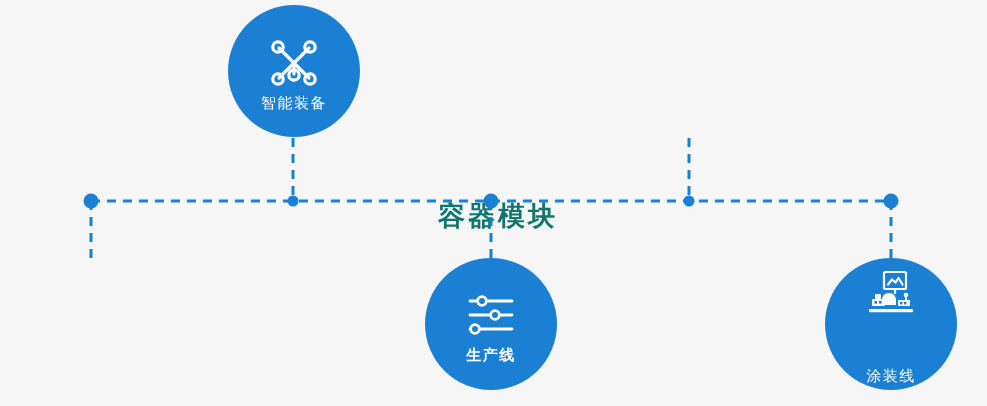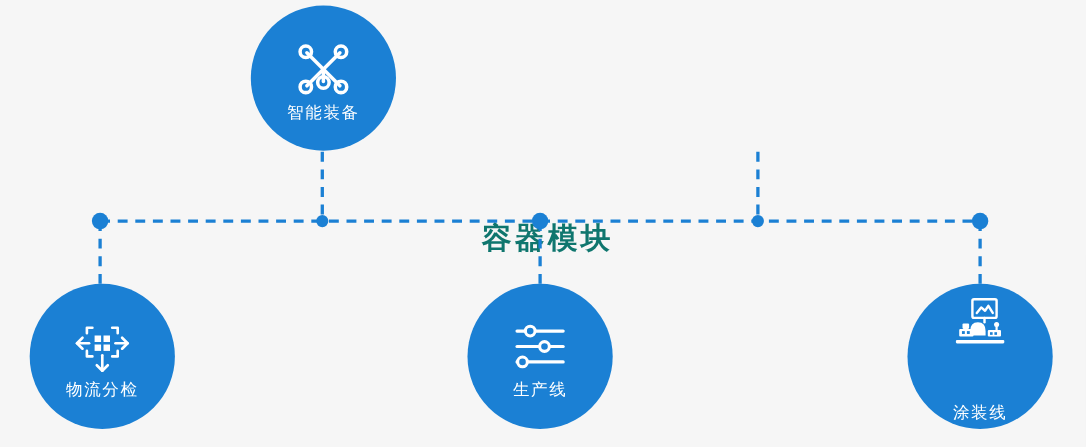--- a/index.html
+++ b/index.html
@@ -61,21 +61,21 @@
     letter-spacing: 1.5px;
     line-height: 1;
     white-space: nowrap;
     text-align: center;
   }
   
   .n-smart  { left: 228px; top: 5px;   width: 132px; height: 132px; }
   .n-ware   { left: 627px; top: 5px;   width: 132px; height: 132px; }
   
   .n-sort   { left: 27px;  top: 258px; width: 132px; height: 132px; }
-  .n-prod   { left: 425px; top: 258px; width: 132px; height: 132px; }
+  .n-prod   { left: 425px; top: 258px; width: 132px; height: 132px; font-weight: bold; }
   .n-paint  { left: 825px; top: 258px; width: 132px; height: 132px; gap: 43px; }
 
   .n-smart .node-icon,
   .n-ware .node-icon  { margin-top: 4px; }
   .n-sort .node-icon,
   .n-prod .node-icon,
   .n-paint .node-icon { margin-top: 2px; }
 </style>
 </head>
 <body>
@@ -112,38 +112,20 @@
       <circle cx="10" cy="10" r="5.2"></circle>
       <circle cx="42" cy="10" r="5.2"></circle>
       <circle cx="10" cy="42" r="5.2"></circle>
       <circle cx="42" cy="42" r="5.2"></circle>
       <circle cx="26" cy="38" r="5.2"></circle>
     </svg>
     <span class="node-label">智能装备</span>
   </div>
 
 
-  <div class="node n-sort">
-    <svg class="node-icon" viewBox="0 0 52 52" xmlns="http://www.w3.org/2000/svg" fill="none" stroke="#ffffff" stroke-width="2.4" stroke-linecap="round" stroke-linejoin="round">
-      <path d="M17 9 h-5 v5"></path>
-      <path d="M35 9 h5 v5"></path>
-      <path d="M17 35 h-5 v-5"></path>
-      <path d="M35 35 h5 v-5"></path>
-      <rect x="19" y="16" width="14" height="14" fill="#ffffff" stroke="none"></rect>
-      <line x1="26" y1="16" x2="26" y2="30" stroke="#1b80d4" stroke-width="2.2"></line>
-      <line x1="19" y1="23" x2="33" y2="23" stroke="#1b80d4" stroke-width="2.2"></line>
-      <line x1="14" y1="23" x2="3" y2="23"></line>
-      <path d="M8 18 l-5 5 l5 5"></path>
-      <line x1="38" y1="23" x2="49" y2="23"></line>
-      <path d="M44 18 l5 5 l-5 5"></path>
-      <line x1="26" y1="34" x2="26" y2="48"></line>
-      <path d="M21 43 l5 5 l5 -5"></path>
-    </svg>
-    <span class="node-label">物流分检</span>
-  </div>
 
   <div class="node n-prod">
     <svg class="node-icon" viewBox="0 0 52 52" xmlns="http://www.w3.org/2000/svg" fill="none" stroke="#ffffff" stroke-width="2.8" stroke-linecap="round">
       <line x1="5" y1="12" x2="47" y2="12"></line>
       <circle cx="17" cy="12" r="4.4" fill="#1b80d4"></circle>
       <line x1="5" y1="26" x2="47" y2="26"></line>
       <circle cx="30" cy="26" r="4.4" fill="#1b80d4"></circle>
       <line x1="5" y1="40" x2="47" y2="40"></line>
       <circle cx="10" cy="40" r="4.4" fill="#1b80d4"></circle>
     </svg>

